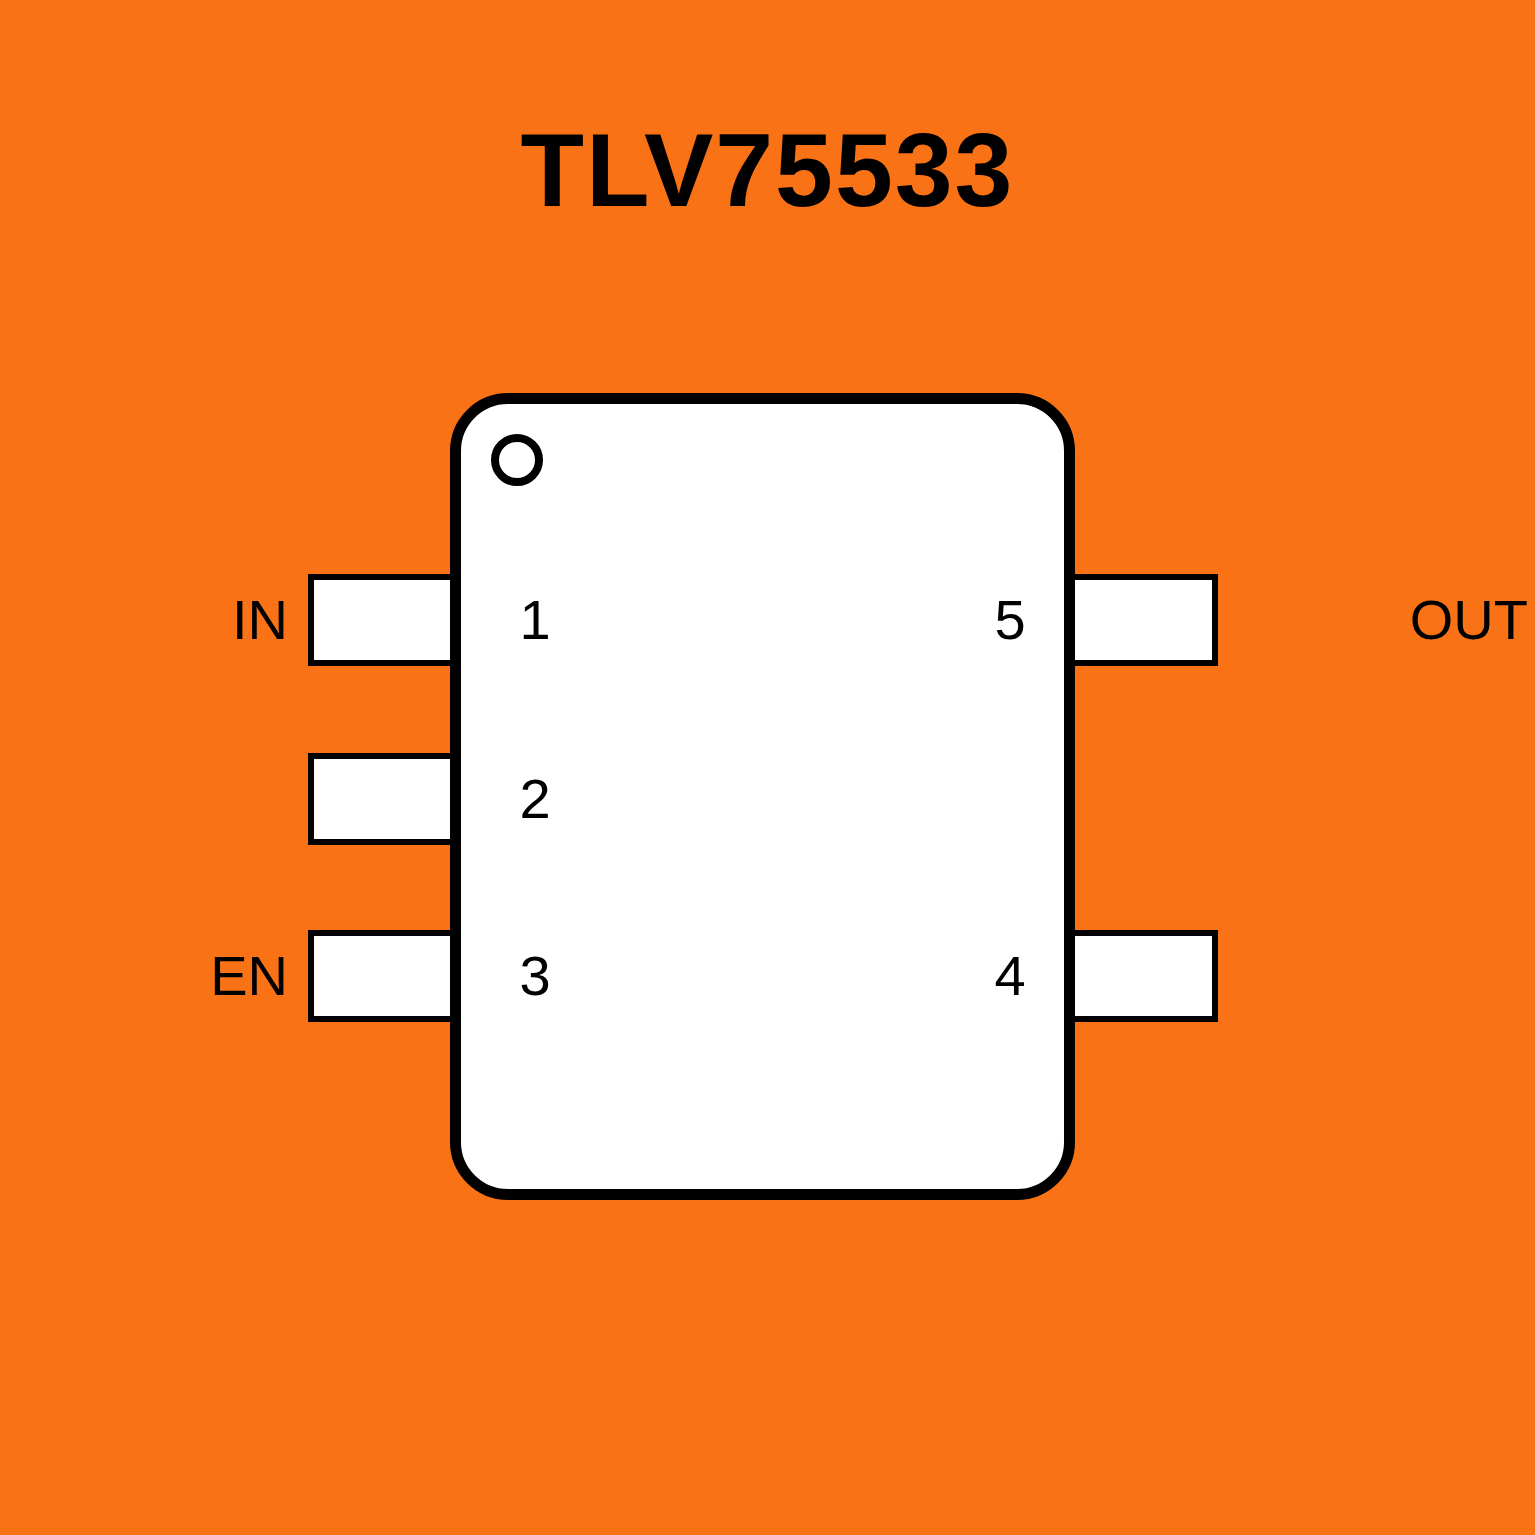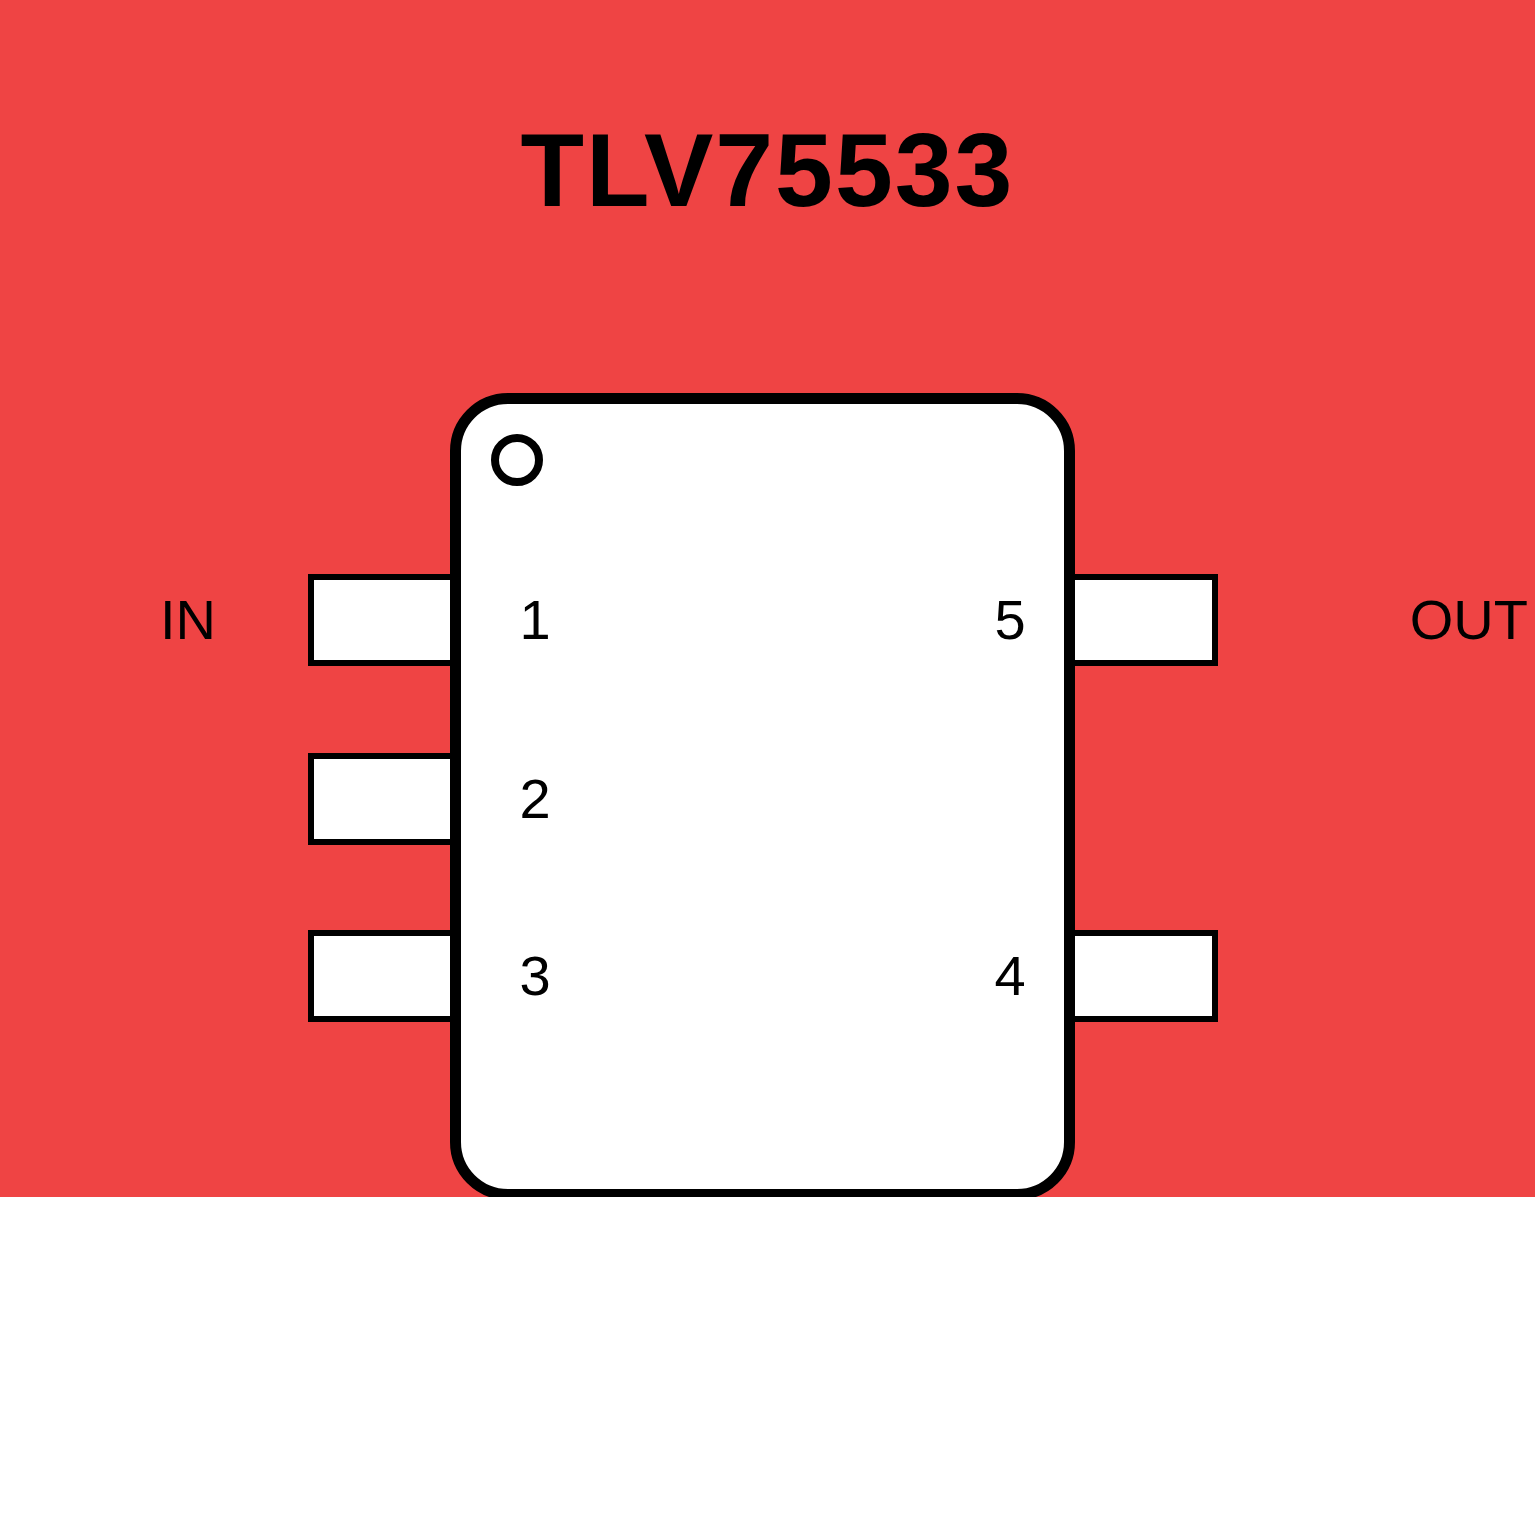--- a/index.html
+++ b/index.html
@@ -3,22 +3,22 @@
   <meta charset="utf-8">
   <style>
     html, body {
       margin: 0;
       padding: 0;
       background: #ffffff;
     }
     .canvas {
       position: relative;
       width: 1535px;
-      height: 1197px;
-      background: #ef4444;
+      height: 1535px;
+      background: #f97316;
       font-family: "Liberation Sans", sans-serif;
       color: #000000;
       overflow: hidden;
     }
     .title {
       position: absolute;
       left: 0;
       top: 118px;
       width: 100%;
       text-align: center;
@@ -61,21 +61,21 @@
     .pin-rect.left  { left: 308px;  width: 152px; }
     .pin-rect.right { left: 1066px; width: 152px; }
     .pin-label {
       position: absolute;
       height: 92px;
       line-height: 92px;
       font-size: 56px;
       z-index: 3;
       white-space: nowrap;
     }
-    .pin-label.left  { left: 0px;    width: 288px; text-align: center; margin-left: 44px; }
+    .pin-label.left  { left: 0px;    width: 288px; text-align: right; }
     .pin-label.right { left: 1248px; width: 280px; text-align: right; }
     .pin-number {
       position: absolute;
       height: 92px;
       line-height: 92px;
       font-size: 56px;
       z-index: 3;
       width: 60px;
       text-align: center;
     }
@@ -96,20 +96,21 @@
     <div class="indicator"></div>
   </div>
 
   <div class="pin-rect left row1"></div>
   <div class="pin-rect left row2"></div>
   <div class="pin-rect left row3"></div>
   <div class="pin-rect right row1"></div>
   <div class="pin-rect right row3"></div>
 
   <div class="pin-label left row1">IN</div>
+  <div class="pin-label left row3">EN</div>
   <div class="pin-label right row1">OUT</div>
 
   <div class="pin-number left row1">1</div>
   <div class="pin-number left row2">2</div>
   <div class="pin-number left row3">3</div>
   <div class="pin-number right row1">5</div>
   <div class="pin-number right row3">4</div>
 
 </div>
 

